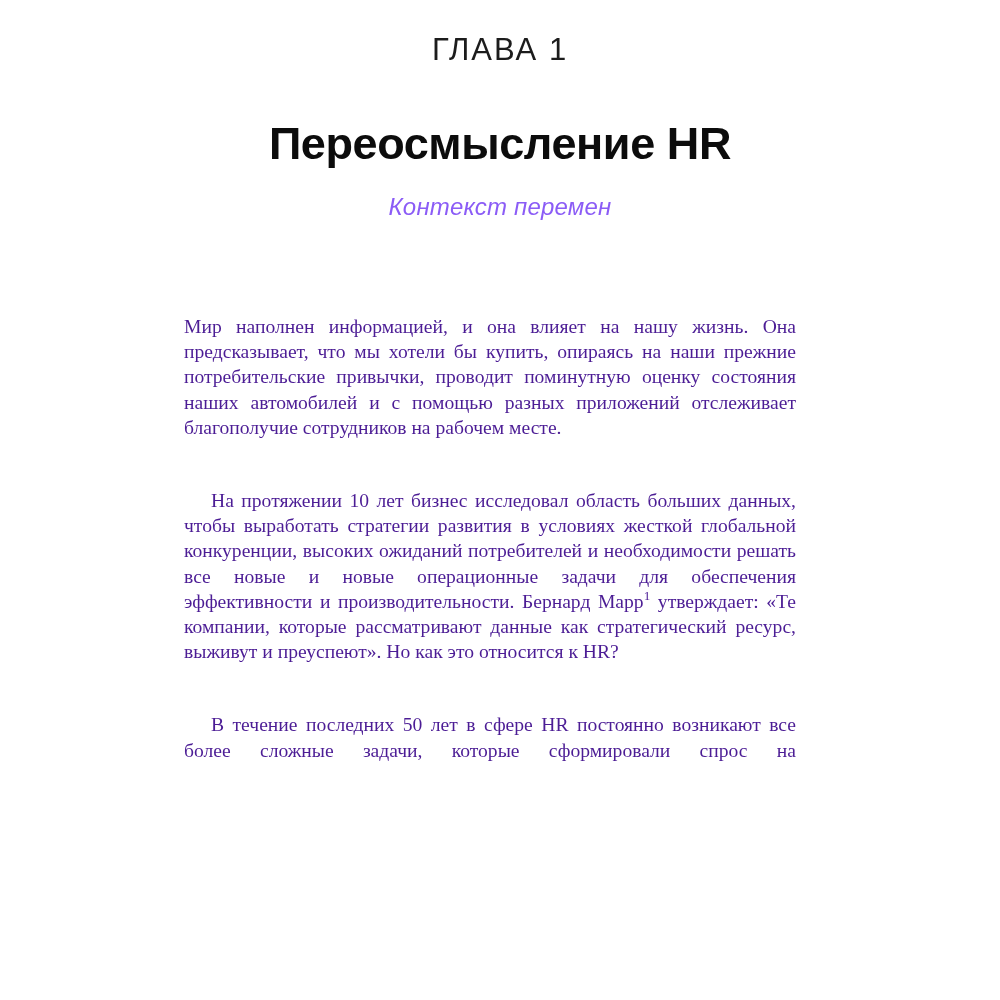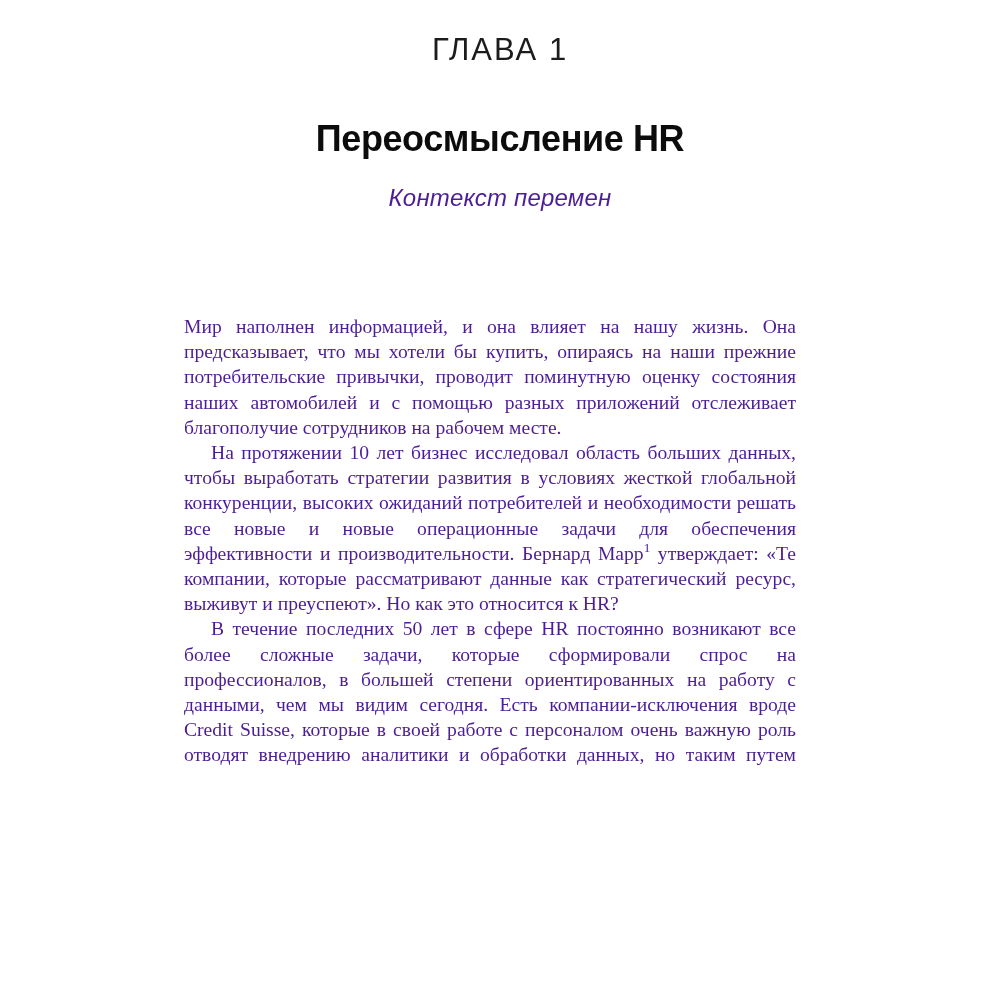--- a/index.html
+++ b/index.html
@@ -35,35 +35,35 @@
     color: #1c1c1c;
     margin: 0;
     padding-top: 34px;
     line-height: 1.0;
     white-space: pre;
   }
 
   .chapter-title {
     font-family: "Liberation Sans", "DejaVu Sans", sans-serif;
     font-weight: 700;
-    font-size: 36px;
+    font-size: 45px;
     letter-spacing: -0.4px;
     color: #0c0c0c;
     margin: 0;
     padding-top: 55px;
     line-height: 1.05;
   }
 
   .chapter-subtitle {
     font-family: "Liberation Sans", "DejaVu Sans", sans-serif;
     font-style: italic;
     font-weight: 400;
     font-size: 24px;
     letter-spacing: 0.2px;
-    color: #4c1d95;
+    color: #8b5cf6;
     margin: 0;
     padding-top: 27px;
     line-height: 1.1;
   }
 
   
   .body-column {
     position: absolute;
     left: 184px;
     top: 314px;
@@ -77,20 +77,21 @@
     color: #4c1d95;
     margin: 0;
     text-align: justify;
     text-justify: inter-word;
     hyphens: manual;
     -webkit-hyphens: manual;
   }
 
   .body-paragraph.indented {
     text-indent: 27px;
+    margin-top: 48px;
   }
 
   
   .body-paragraph.clipped-tail {
     text-align-last: justify;
   }
 
   sup.footnote-marker {
     font-size: 0.68em;
     vertical-align: super;

